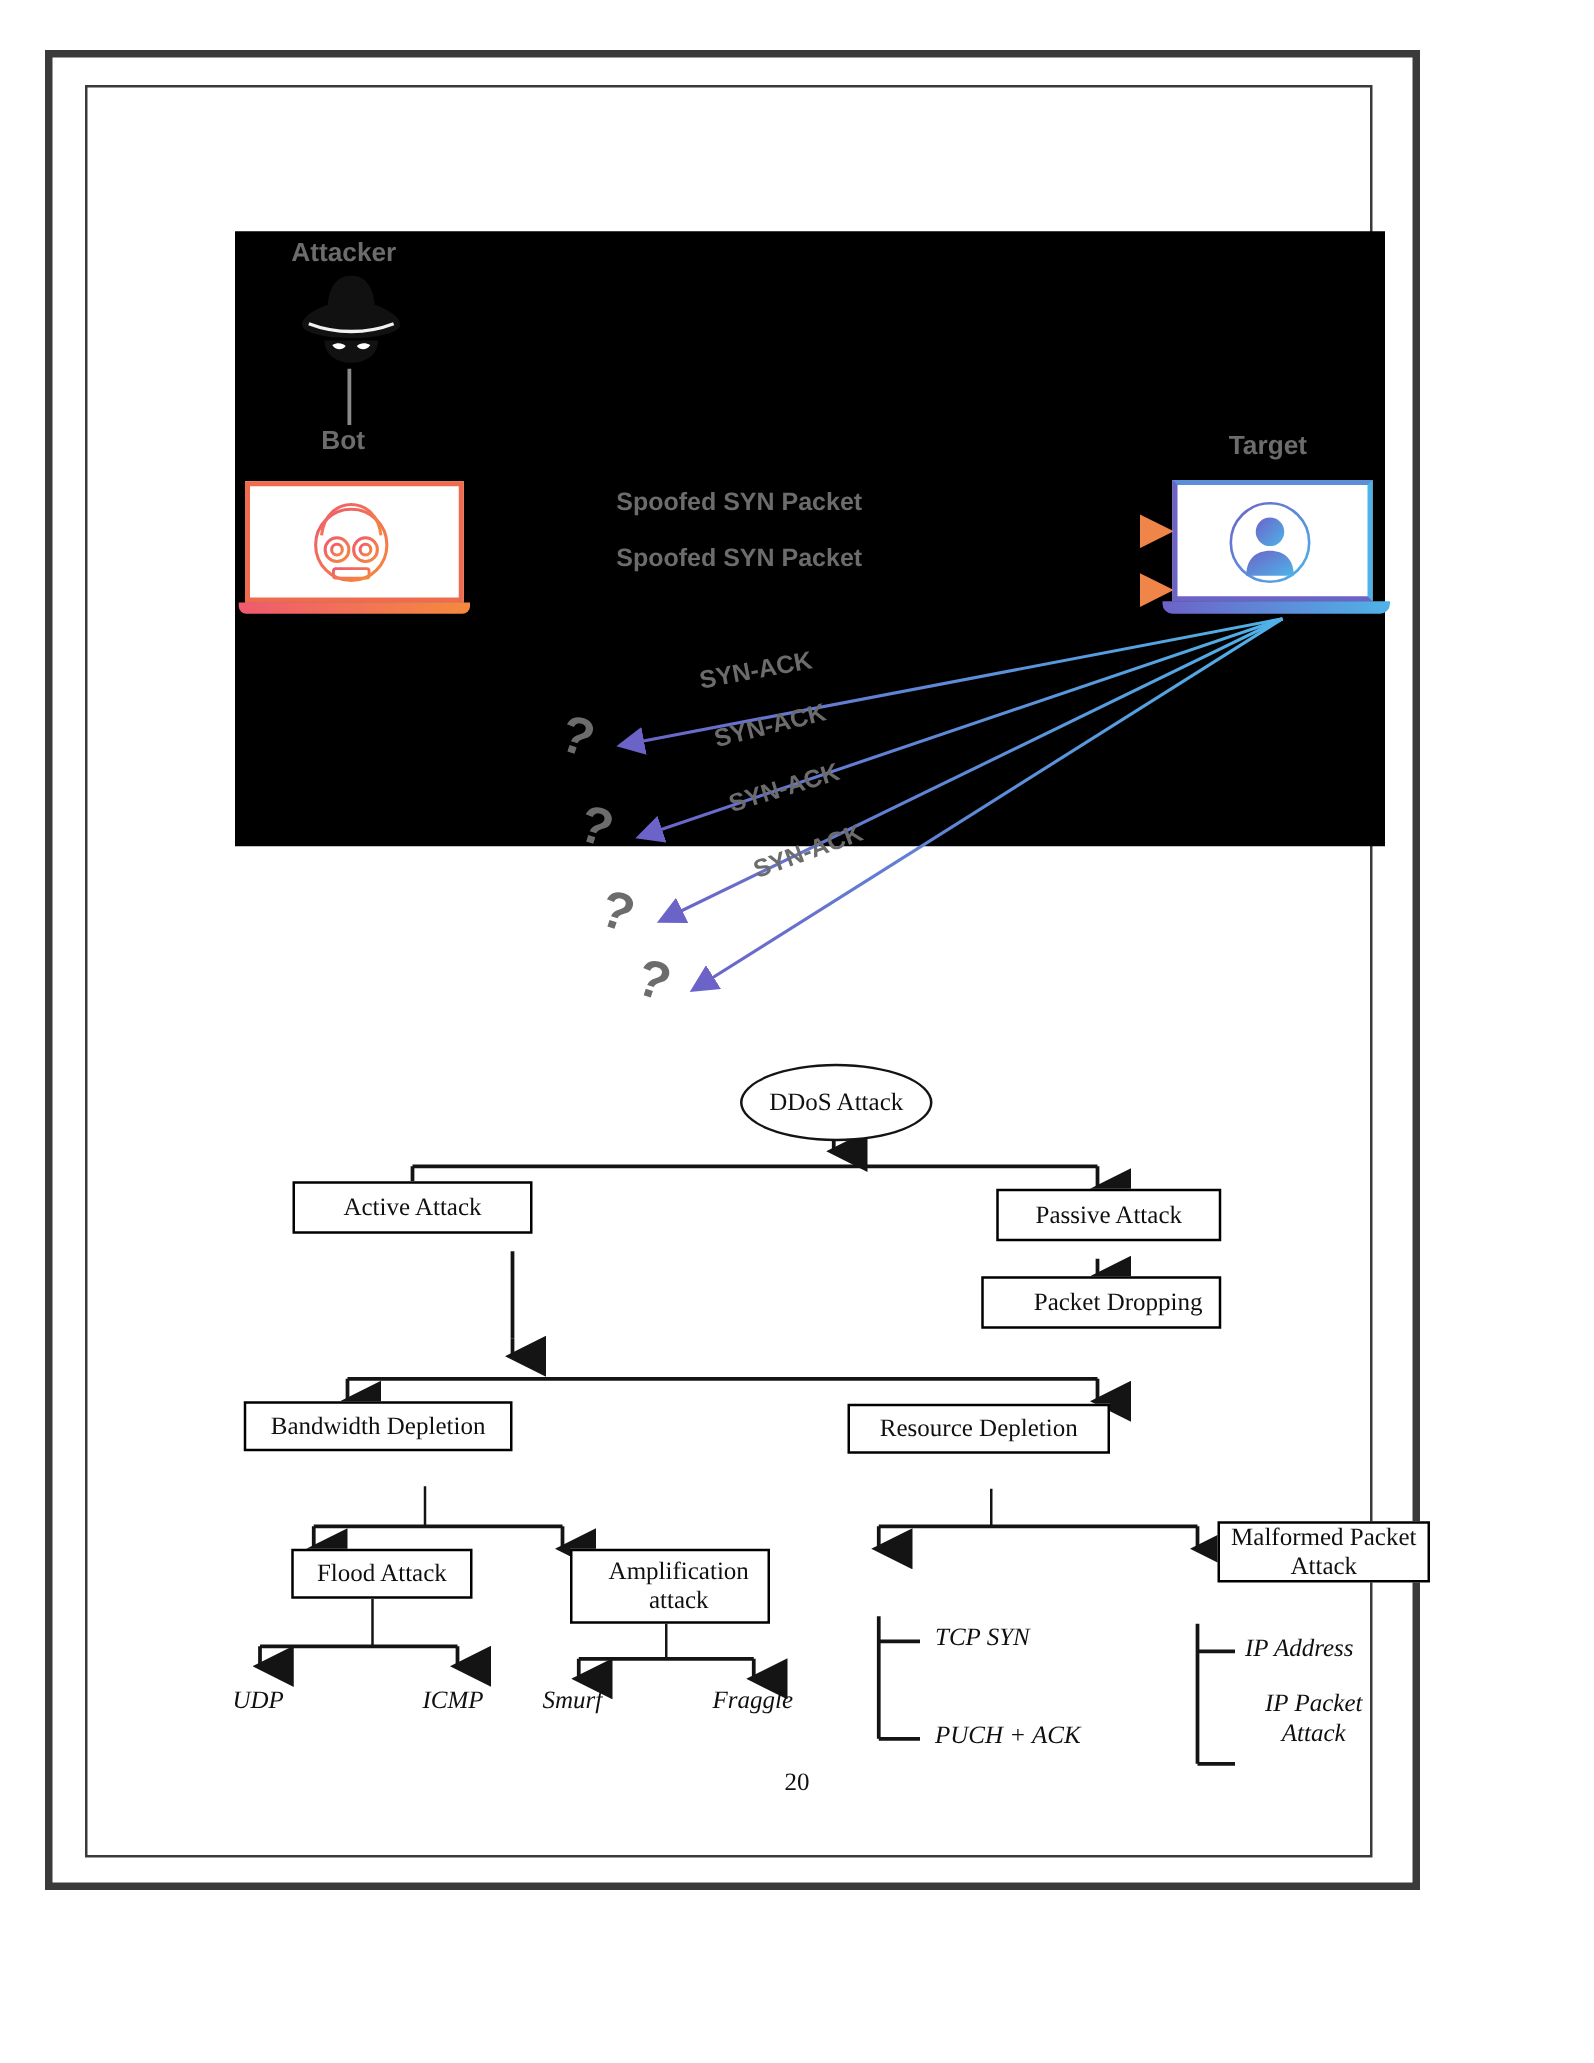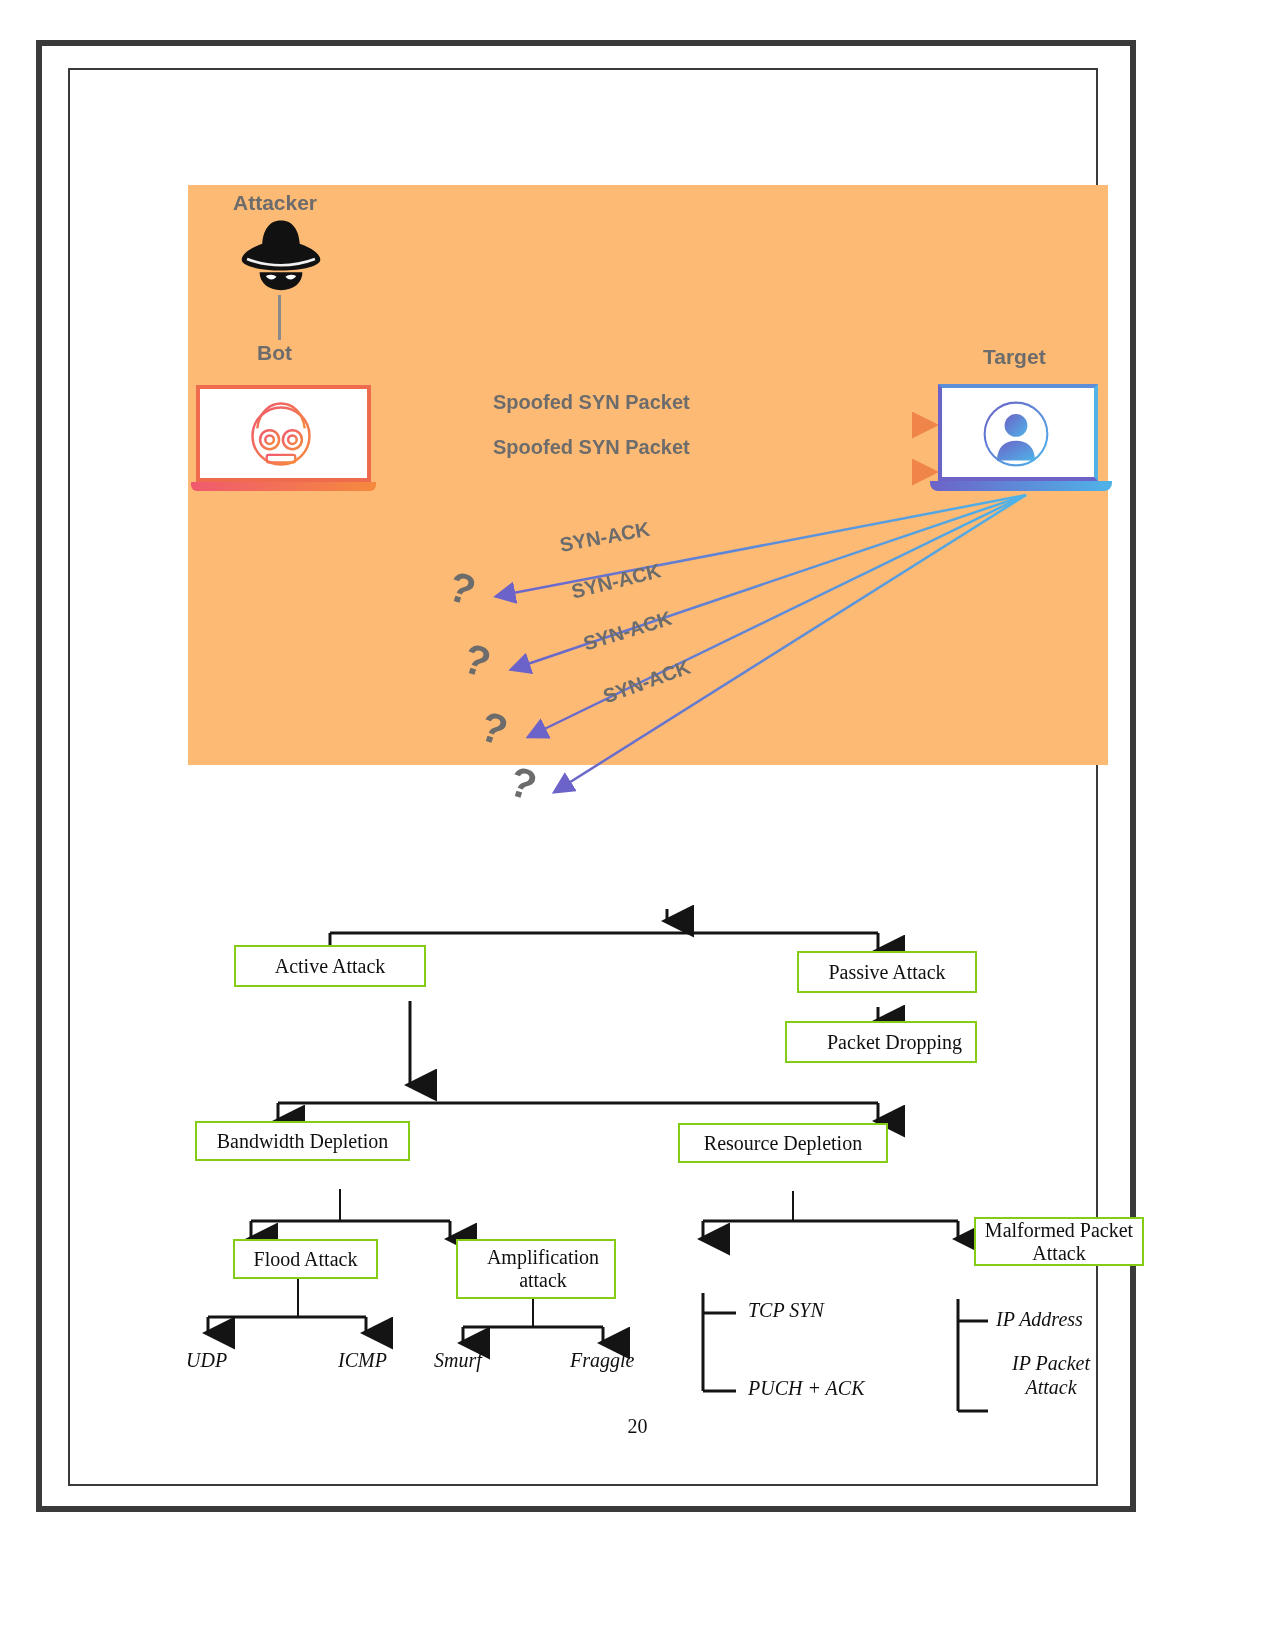--- a/index.html
+++ b/index.html
@@ -42,22 +42,22 @@
     border: 2px solid #3a3a3a;
     box-sizing: border-box;
   }
 
   
   #fig-syn {
     position: absolute;
     left: 146px;
     top: 139px;
     width: 920px;
-    height: 580px;
-    background: #fdba74;
+    height: 492px;
+    background: #000000;
   }
   .lbl {
     position: absolute;
     color: #6c6c6c;
     font-weight: bold;
     font-family: "Liberation Sans", sans-serif;
     white-space: nowrap;
   }
   #label-attacker { left: 45px;  top: 6px;  font-size: 21px; }
   #label-bot      { left: 69px;  top: 156px; font-size: 21px; }
@@ -163,21 +163,21 @@
     width: 920px;
     height: 620px;
   }
   #fig-tree-svg {
     position: absolute;
     left: 0; top: 0;
     width: 920px; height: 620px;
   }
   .tbox {
     position: absolute;
-    border: 2px solid #84cc16;
+    border: 2px solid #000000;
     background: #ffffff;
     box-sizing: border-box;
     font-family: "Liberation Serif", serif;
     font-size: 20px;
     color: #101010;
     display: flex;
     align-items: center;
     justify-content: center;
     text-align: center;
     line-height: 1.15;
@@ -375,20 +375,21 @@
           <path d="M515,472 L515,570"></path>
           <path d="M515,492 L548,492"></path>
           <path d="M515,570 L548,570"></path>
 
           <path d="M770,478 L770,590"></path>
           <path d="M770,500 L800,500"></path>
           <path d="M770,590 L800,590"></path>
         </g>
       </svg>
 
+      <div id="node-root">DDoS Attack</div>
 
       <div class="tbox" style="left:46px; top:124px; width:192px; height:42px;">Active Attack</div>
       <div class="tbox" style="left:609px; top:130px; width:180px; height:42px;">Passive Attack</div>
       <div class="tbox" style="left:597px; top:200px; width:192px; height:42px;padding-left:27px;">Packet Dropping</div>
 
       <div class="tbox" style="left:7px; top:300px; width:215px; height:40px;">Bandwidth Depletion</div>
       <div class="tbox" style="left:490px; top:302px; width:210px; height:40px;">Resource Depletion</div>
 
       <div class="tbox" style="left:45px; top:418px; width:145px; height:40px;">Flood Attack</div>
       <div class="tbox two-line" style="left:268px; top:418px; width:160px; height:60px;">Amplification attack</div>

